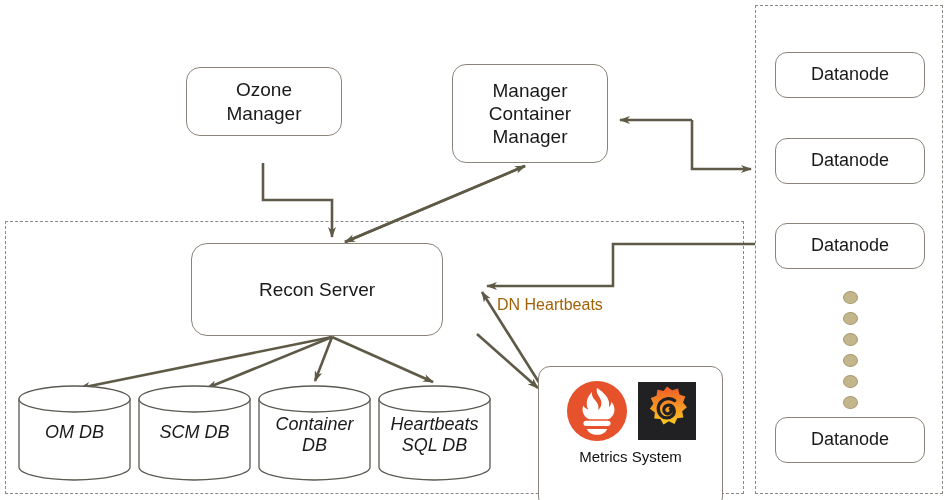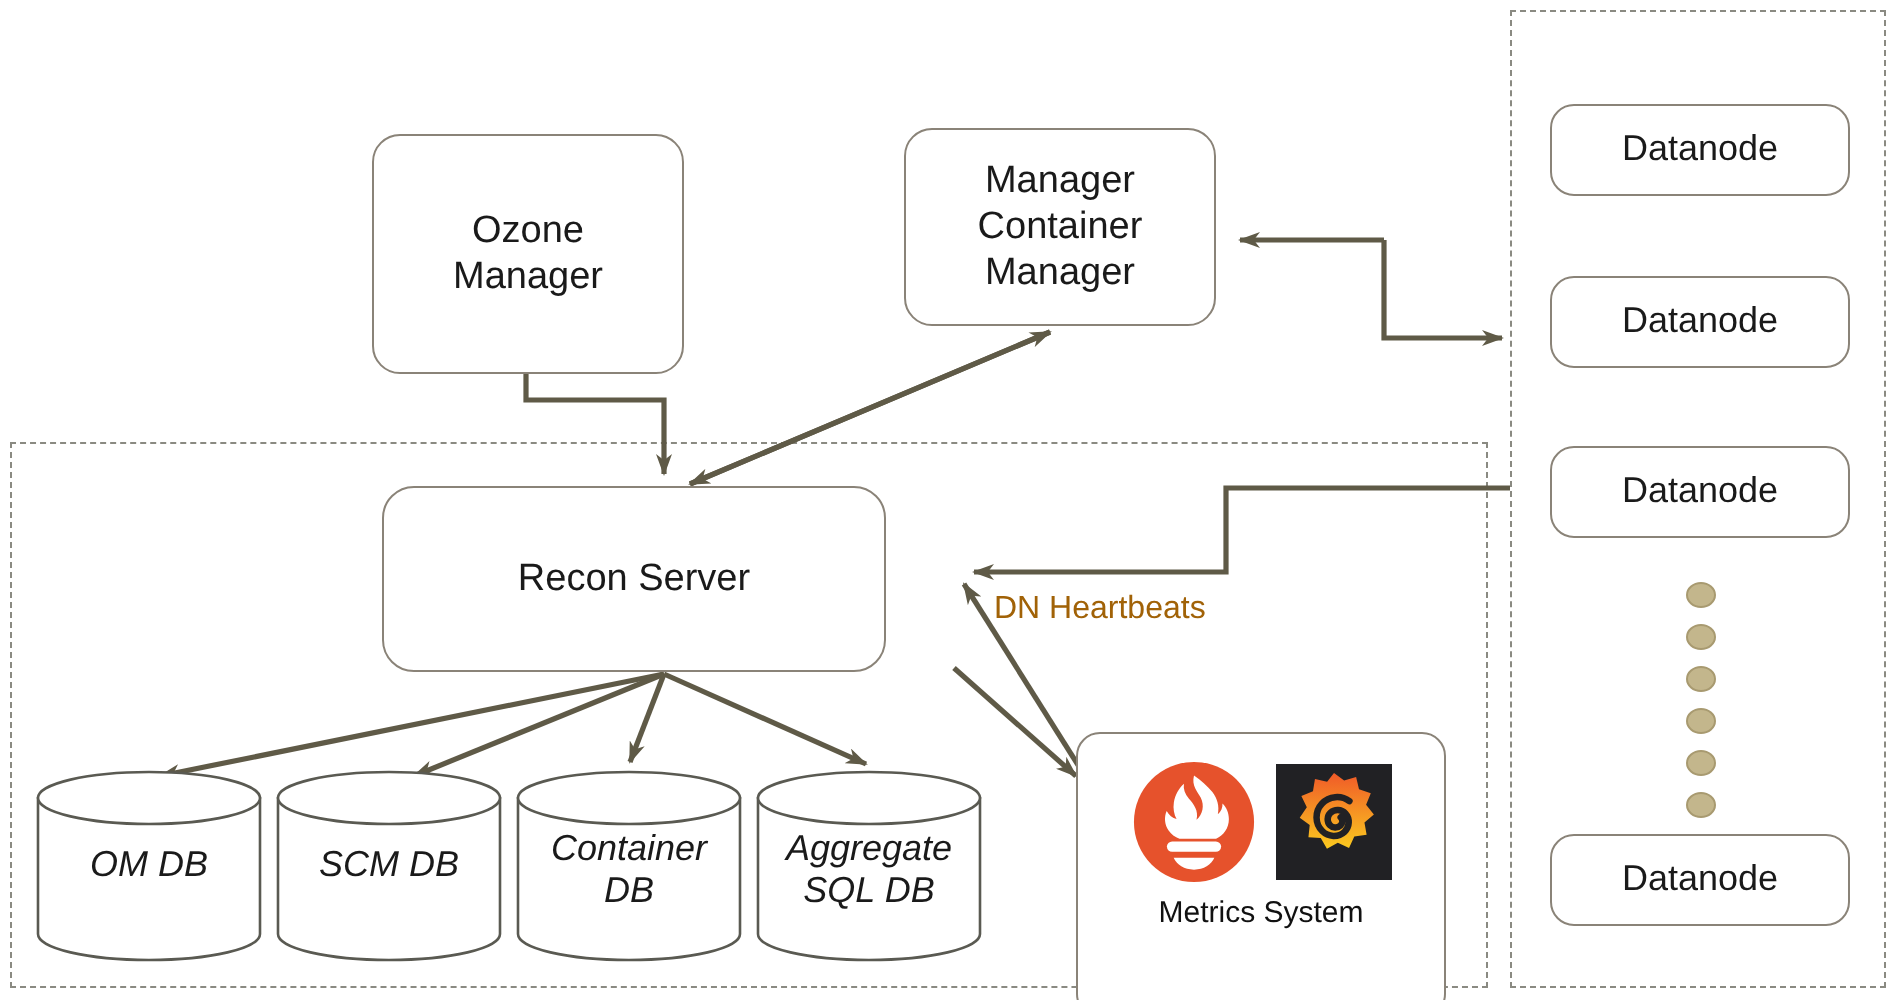--- a/index.html
+++ b/index.html
@@ -46,21 +46,21 @@
     border-radius: 14px;
     background: #ffffff;
     display: flex;
     align-items: center;
     justify-content: center;
     text-align: center;
     line-height: 1.22;
     color: #1a1a1a;
   }
   #ozone-manager {
-    left: 186px; top: 67px; width: 156px; height: 120px;
+    left: 186px; top: 67px; width: 156px; height: 69px;
     font-size: 19px;
   }
   #storage-container-manager {
     left: 452px; top: 64px; width: 156px; height: 99px;
     font-size: 19px;
   }
   #recon-server {
     left: 191px; top: 243px; width: 252px; height: 93px;
     font-size: 19px;
     border-radius: 16px;
@@ -282,21 +282,21 @@
       <div>DB</div>
     </div>
   </div>
 
   <div class="cylinder two-line" id="db-3" style="left:377px; top:384px;">
     <svg viewBox="0 0 115 98">
       <path d="M2,15 L2,83 A55.5,13 0 0 0 113,83 L113,15 Z" fill="#ffffff" stroke="#5a5a52" stroke-width="1.3"></path>
       <ellipse cx="57.5" cy="15" rx="55.5" ry="13" fill="#ffffff" stroke="#5a5a52" stroke-width="1.3"></ellipse>
     </svg>
     <div class="cyl-label">
-      <div>Aggregate</div>
+      <div>Heartbeats</div>
       <div>SQL DB</div>
     </div>
   </div>
 
   <div class="node-box datanode-box" style="top:52px;">
     <span>Datanode</span>
   </div>
   <div class="node-box datanode-box" style="top:138px;">
     <span>Datanode</span>
   </div>

